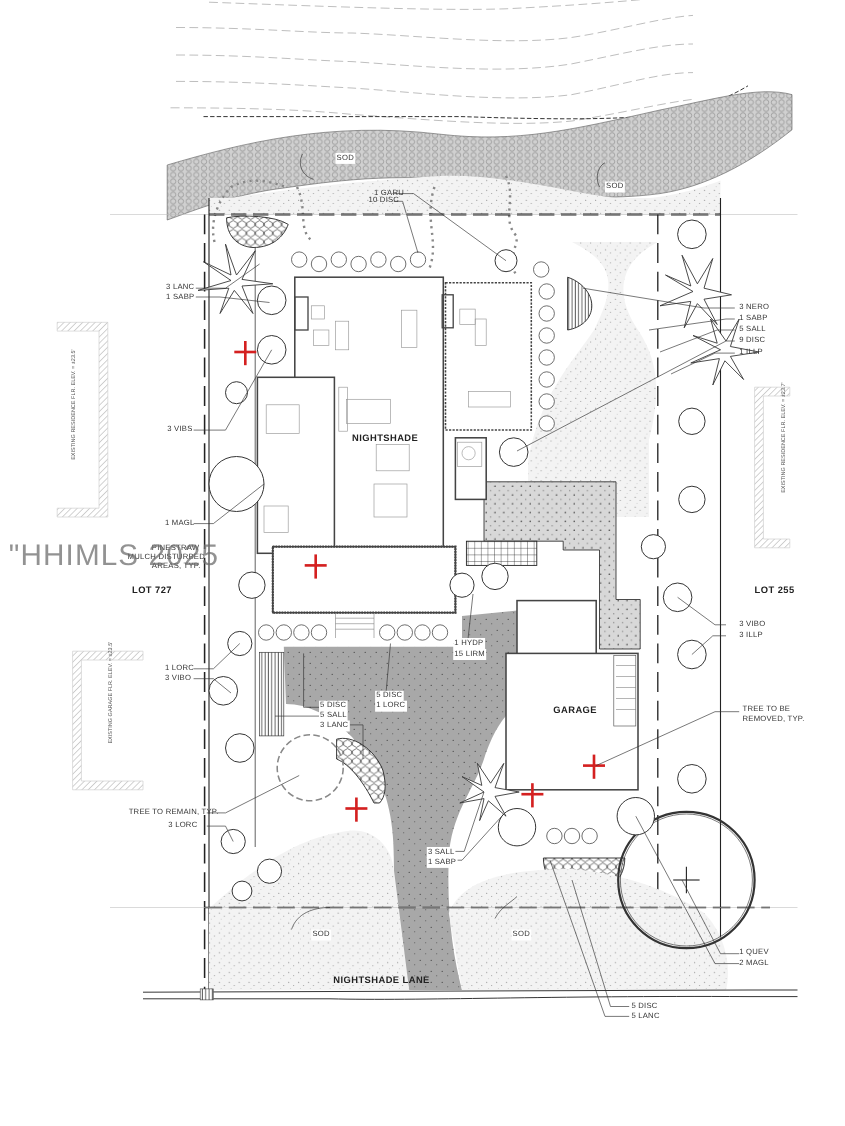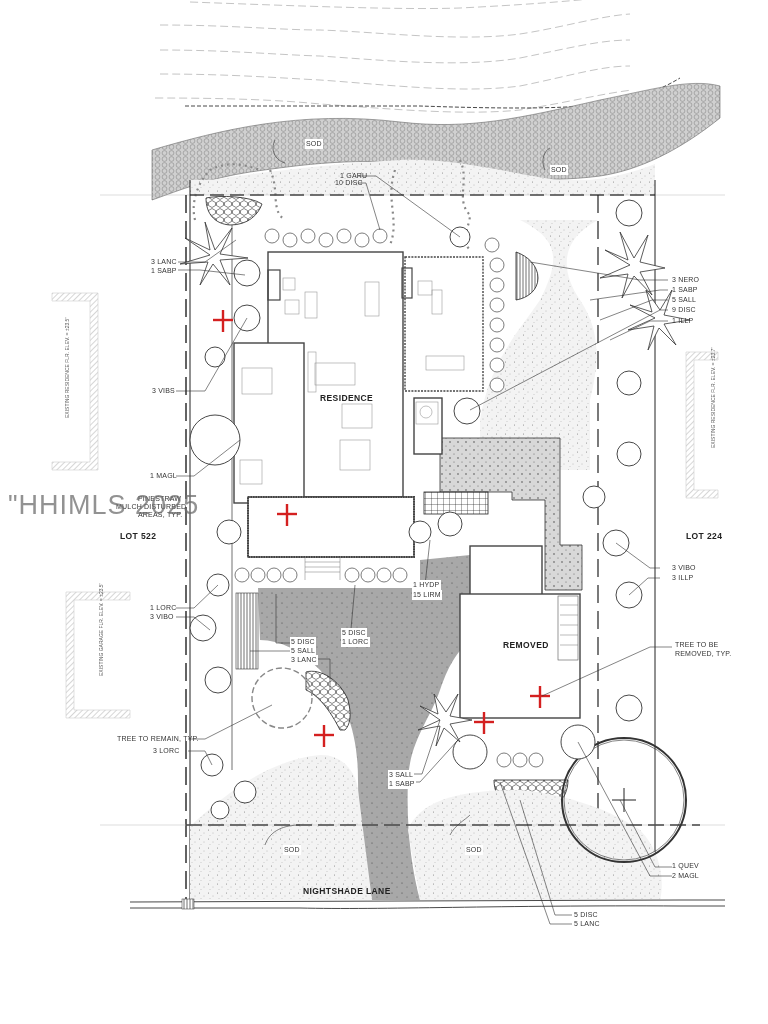--- a/index.html
+++ b/index.html
@@ -279,24 +279,24 @@
     <path d="M572 924 L550 924 L500 782"></path>
   </g>
   <g stroke="#333" stroke-width="0.6" fill="none">
     <path d="M275 140 C270 150 275 160 285 163"></path>
     <path d="M545 170 C540 160 545 150 550 148"></path>
     <path d="M265 845 C270 830 285 825 300 825"></path>
     <path d="M450 835 C455 825 465 820 470 815"></path>
   </g>
 </svg>
 
-<div class="big" style="left:320px;top:393px;">RESIDENCE</div>
-<div class="big" style="left:503px;top:640px;">REMOVED</div>
-<div class="big" style="left:120px;top:531px;">LOT 522</div>
-<div class="big" style="left:686px;top:531px;">LOT 224</div>
+<div class="big" style="left:320px;top:393px;">NIGHTSHADE</div>
+<div class="big" style="left:503px;top:640px;">GARAGE</div>
+<div class="big" style="left:120px;top:531px;">LOT 727</div>
+<div class="big" style="left:686px;top:531px;">LOT 255</div>
 <div class="big" style="left:303px;top:886px;">NIGHTSHADE LANE</div>
 
 <div class="vert" style="left:64px;top:418px;">EXISTING RESIDENCE FLR. ELEV. = ±23.5'</div>
 <div class="vert" style="left:710px;top:448px;">EXISTING RESIDENCE FLR. ELEV. = ±23.7'</div>
 <div class="vert" style="left:98px;top:676px;">EXISTING GARAGE FLR. ELEV. = ±23.5'</div>
 
 <div class="lbl box" style="left:305px;top:139px;">SOD</div>
 <div class="lbl box" style="left:550px;top:165px;">SOD</div>
 <div class="lbl" style="left:340px;top:171px;">1 GARU</div>
 <div class="lbl" style="left:335px;top:178px;">10 DISC</div>

